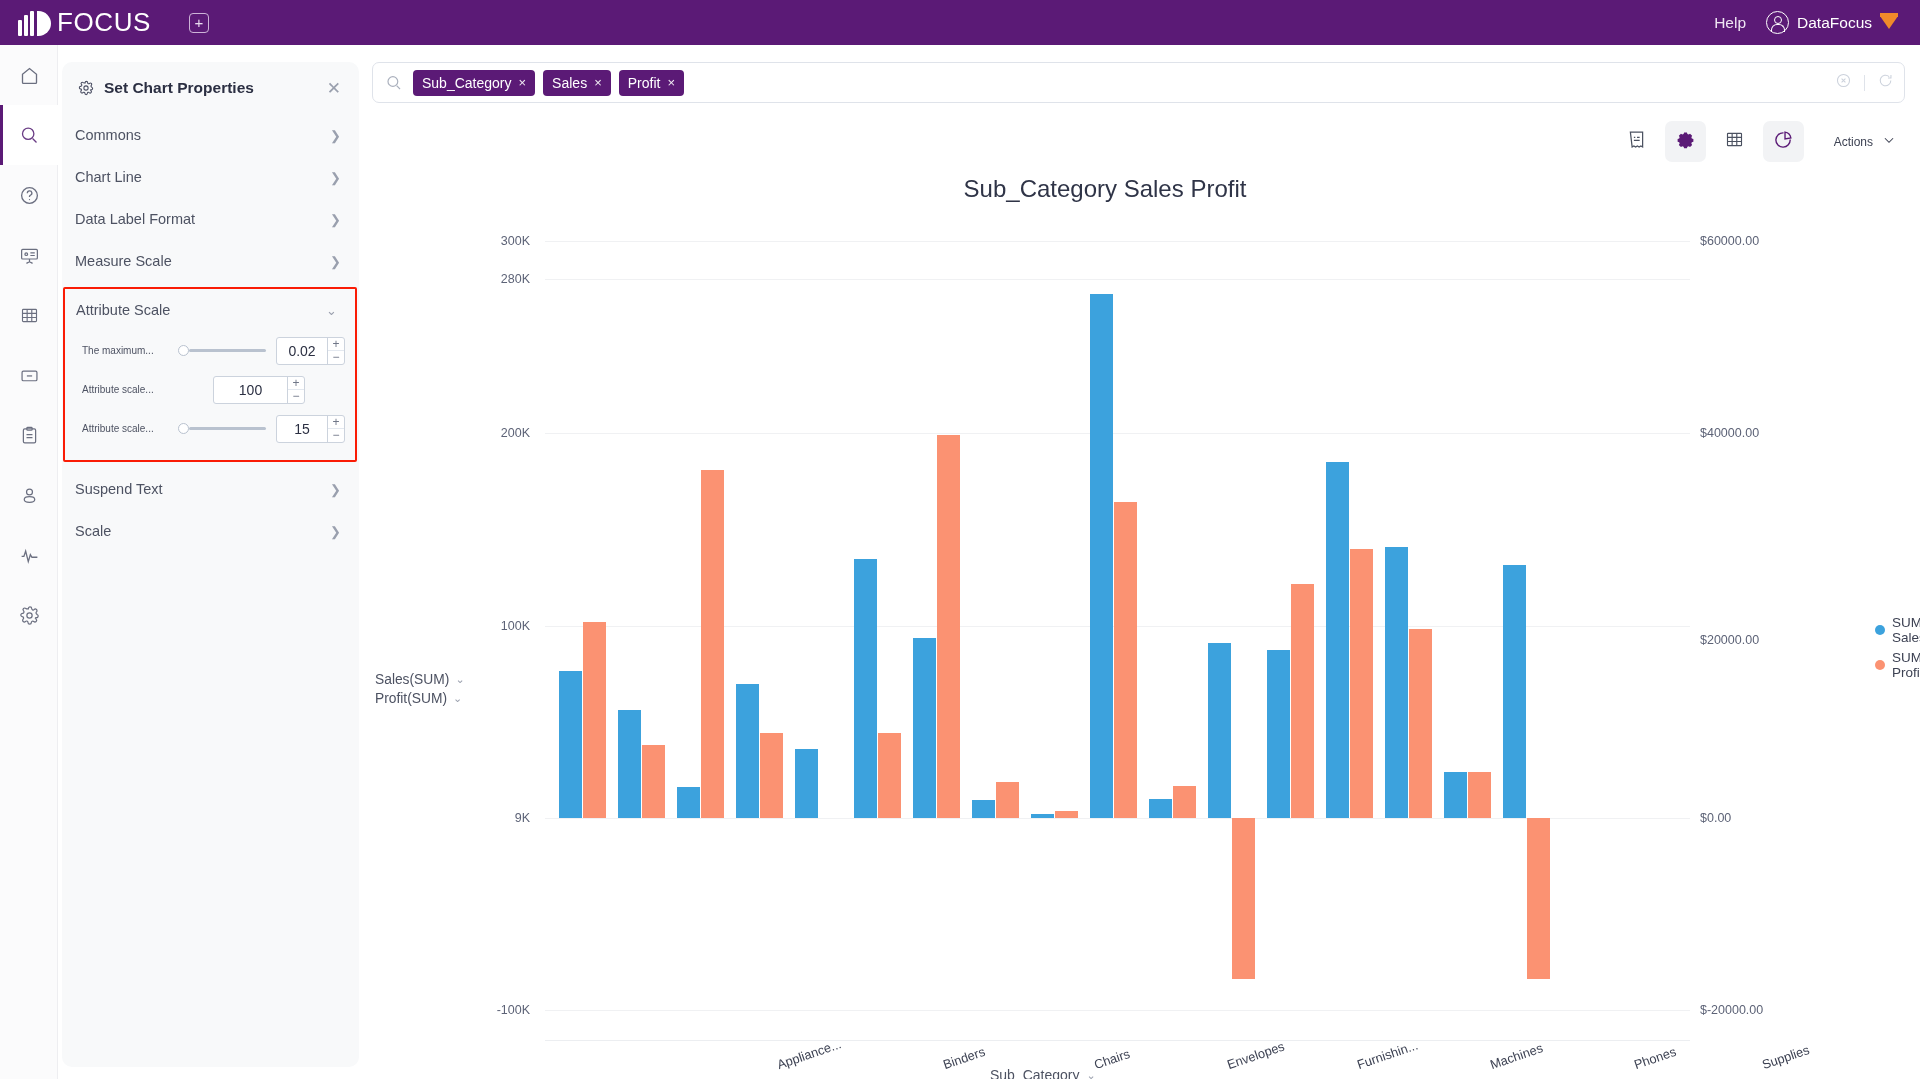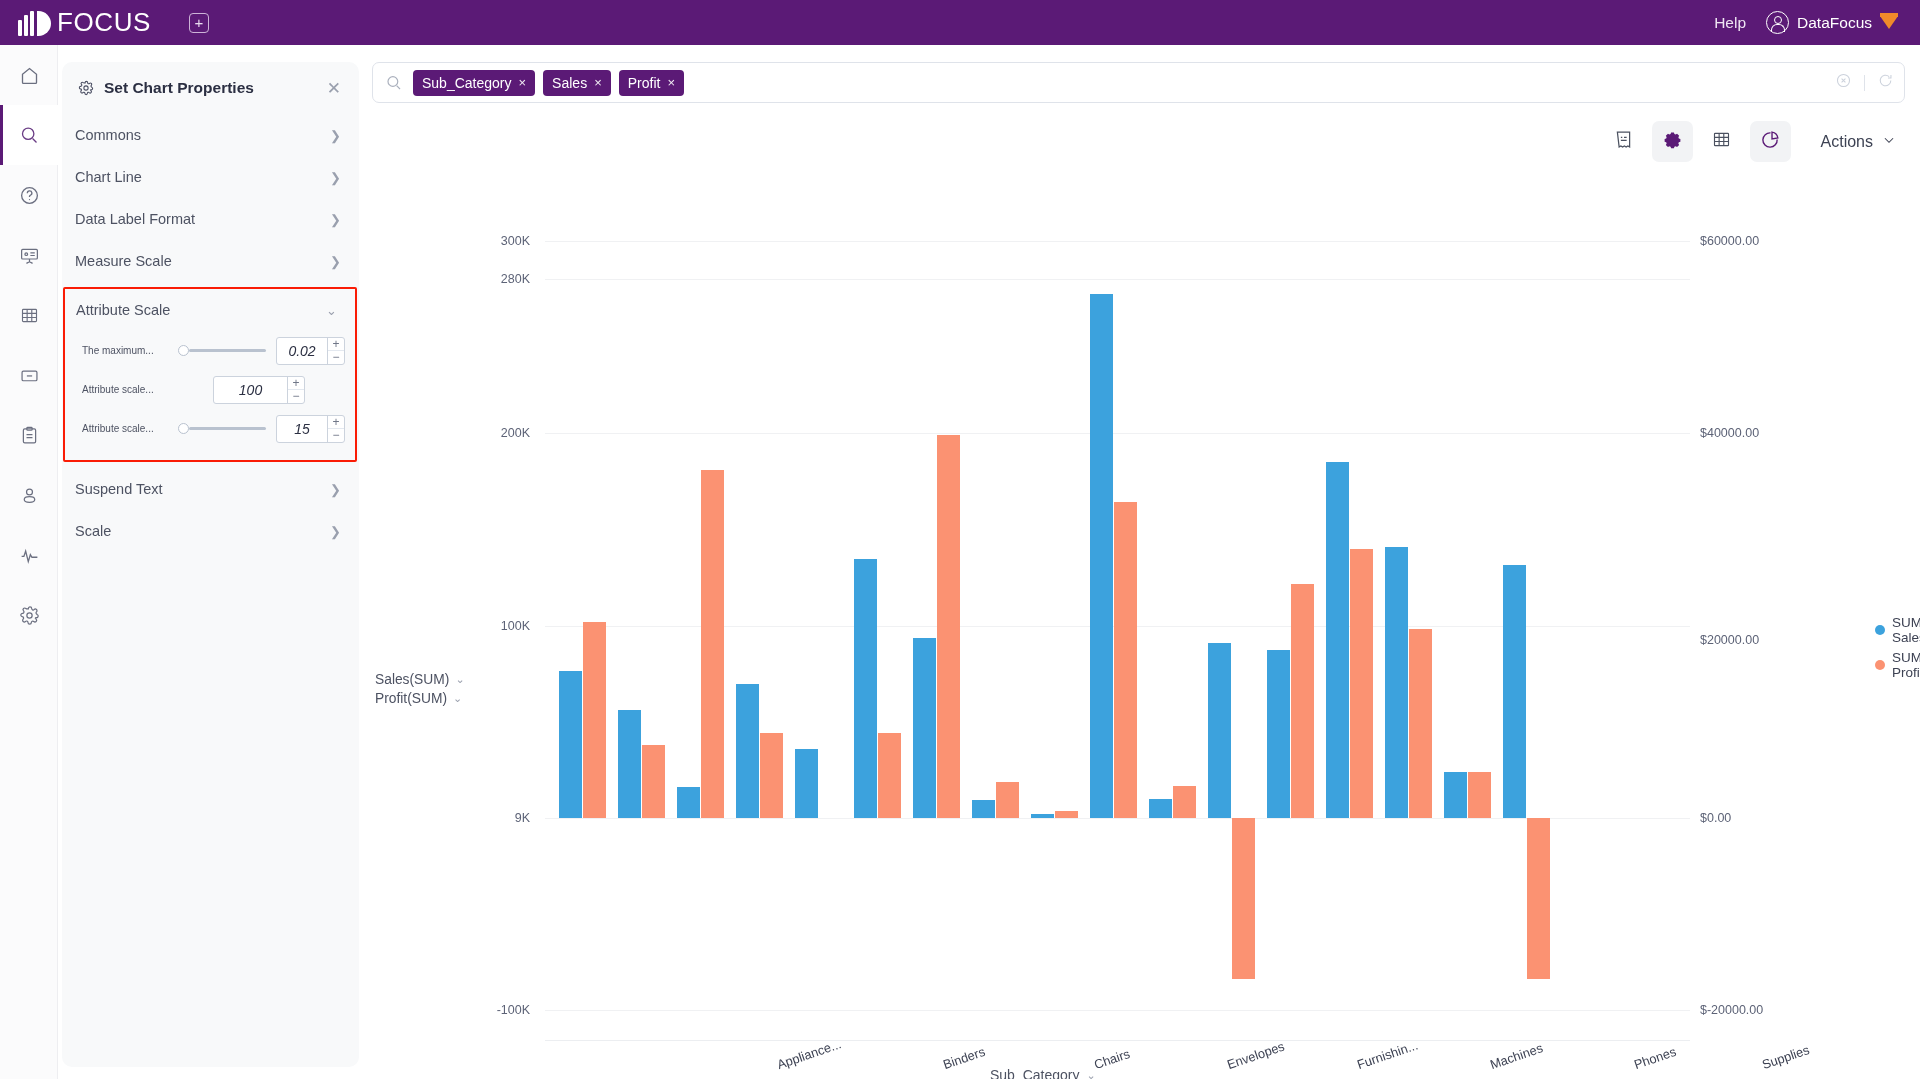--- a/index.html
+++ b/index.html
@@ -107,21 +107,21 @@
     width: 11px; height: 11px; border-radius:50%;
     border: 1.6px solid #b9c2cf; background:#fff; flex:none;
   }
   .slider .track { flex:1; height: 3.5px; background:#b9c2cf; border-radius:2px; }
   .spin {
     display:flex; border:1px solid #ccd3dd; border-radius:3px; background:#fff;
     height: 28px; overflow:hidden; flex:none;
   }
   .spin .val {
     width: 50px; display:flex; align-items:center; justify-content:center;
-    font-size: 14px; color:#2b2f42;font-style:italic;
+    font-size: 14px; color:#2b2f42;
   }
   .spin.wide .val { width: 73px; }
   .spin .btns { width: 17px; border-left:1px solid #ccd3dd; display:flex; flex-direction:column; }
   .spin .btns span {
     flex:1; display:flex; align-items:center; justify-content:center;
     font-size: 12px; color:#707788; cursor:pointer; line-height:1;
   }
   .spin .btns span:first-child { border-bottom:1px solid #e3e8ef; }
 
   
@@ -146,21 +146,21 @@
     position:absolute; top: 76px; right: 24px; display:flex; align-items:center; gap: 8px;
   }
   .tool-btn {
     width: 41px; height: 41px; border-radius: 7px;
     display:flex; align-items:center; justify-content:center; cursor:pointer;
     color:#4b5160;
   }
   .tool-btn.on { background:#f2f3f5; color:#5b1a76; }
   .actions {
     display:flex; align-items:center; gap: 9px; margin-left: 22px;
-    font-size: 16px; color:#3d4253; cursor:pointer;
+    font-size: 12px; color:#3d4253; cursor:pointer;
   }
 
   .chart-title {
     position:absolute; top: 130px; left:0; right: 0; text-align:center;
     font-size: 24px; color:#2f3447; font-weight: 400;
     padding-right: 80px;
   }
 
   .plot {
     position:absolute; left: 0; top: 175px; width: 1550px; height: 825px;
@@ -476,20 +476,21 @@
     <div class="actions">
       <span>Actions</span>
       <span>
         <svg width="14" height="14" viewBox="0 0 24 24" fill="none" stroke="currentColor" stroke-width="1.8">
             <path d="M5 9l7 7 7-7"></path>
           </svg>
       </span>
     </div>
   </div>
 
+  <div class="chart-title">Sub_Category Sales Profit</div>
 
   <div class="plot">
 
     <div class="grid-line" style="top:21px"></div>
     <div class="grid-line" style="top:59px"></div>
     <div class="grid-line" style="top:213px"></div>
     <div class="grid-line" style="top:406px"></div>
     <div class="grid-line" style="top:598px"></div>
     <div class="grid-line" style="top:790px"></div>
 

